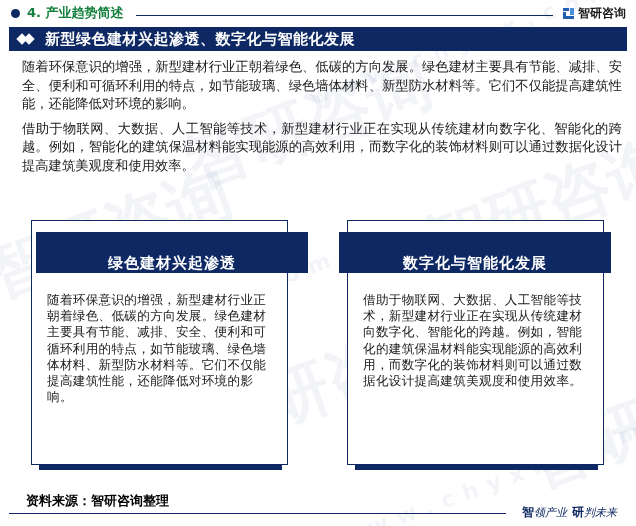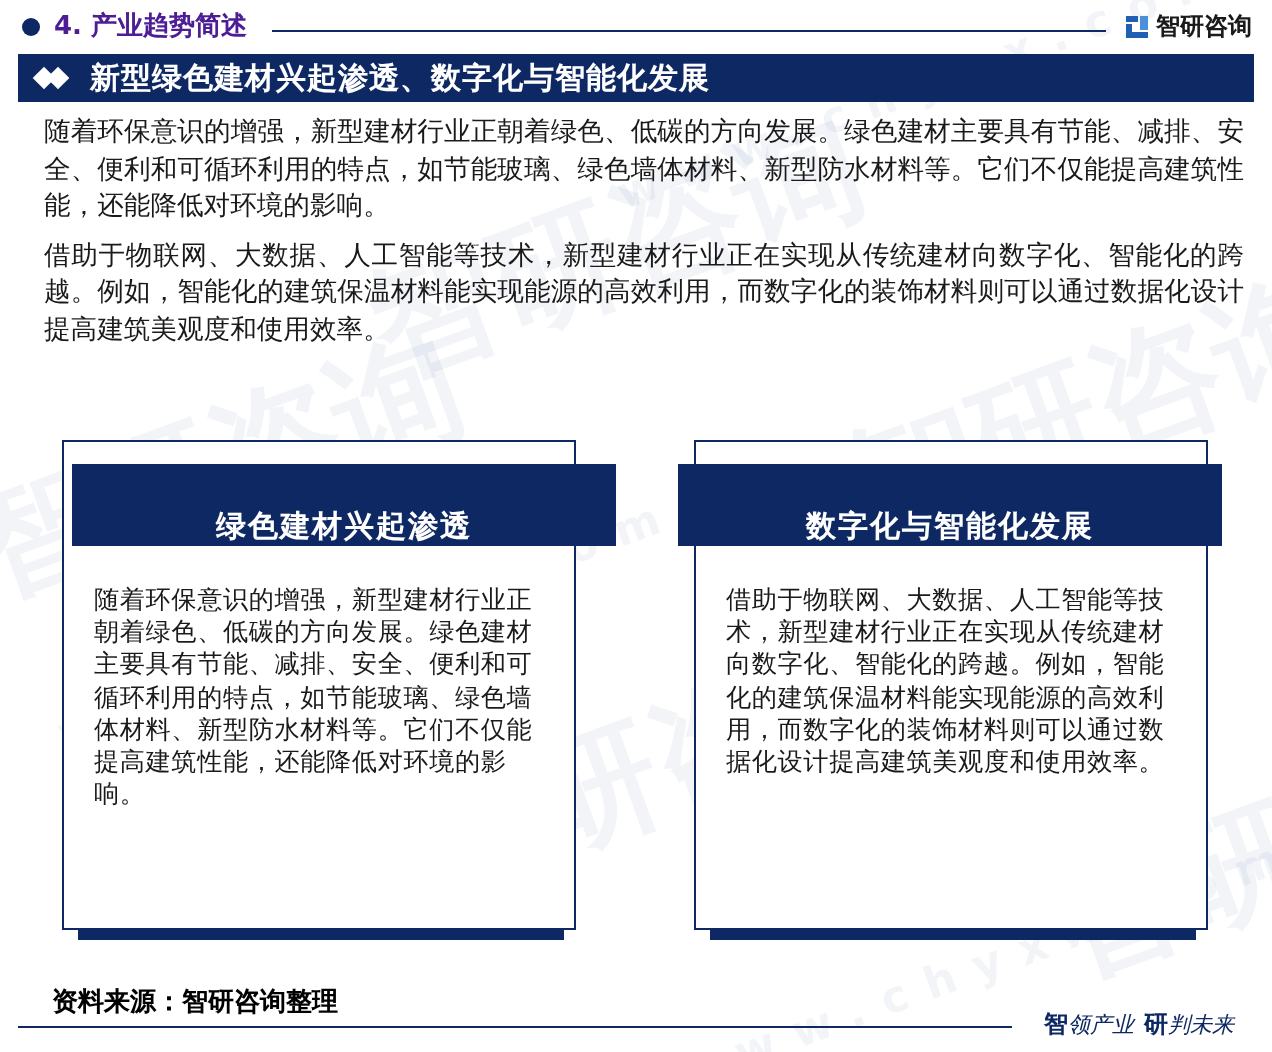--- a/index.html
+++ b/index.html
@@ -3,21 +3,21 @@
   <meta charset="utf-8">
   <style>
     * { margin: 0; padding: 0; box-sizing: border-box; }
     html, body { width: 636px; height: 526px; overflow: hidden; background: #ffffff; }
     body { position: relative; font-family: "DejaVu Sans", "Liberation Sans", sans-serif; color: #1a1a1a; }
 
     .watermark { position: absolute; color: rgba(40, 70, 130, 0.06); font-weight: bold; pointer-events: none; transform: rotate(-20deg); white-space: nowrap; }
 
     .section-head { position: absolute; left: 8px; top: 2px; width: 620px; height: 22px; display: flex; align-items: center; }
     .section-dot { width: 9px; height: 9px; border-radius: 50%; background: #0e2863; margin-left: 3px; margin-right: 7px; flex: none; }
-    .section-label { font-size: 13px; font-weight: bold; color: #4c1d95; white-space: nowrap; }
+    .section-label { font-size: 13px; font-weight: bold; color: #15803d; white-space: nowrap; }
     .section-line { flex: 1; height: 1px; background: #0e2863; margin-left: 12px; margin-right: 10px; margin-top: 4px; }
     .logo { display: flex; align-items: center; white-space: nowrap; margin-right: 2px; }
     .logo-mark { width: 11px; height: 11px; position: relative; margin-right: 4px; }
     .logo-mark span { position: absolute; background: #1f5fb4; }
     .logo-text { font-size: 12px; color: #1a1a1a; font-weight: bold; }
 
     .banner { position: absolute; left: 9px; top: 27px; width: 618px; height: 24px; background: #0e2863; display: flex; align-items: center; padding-left: 8px; }
     .diamond-icon { position: relative; width: 20px; height: 12px; margin-right: 8px; }
     .diamond-icon i { position: absolute; top: 2px; width: 8px; height: 8px; background: #ffffff; transform: rotate(45deg); }
     .banner-title { color: #ffffff; font-size: 15px; font-weight: bold; letter-spacing: 0.5px; white-space: nowrap; }

